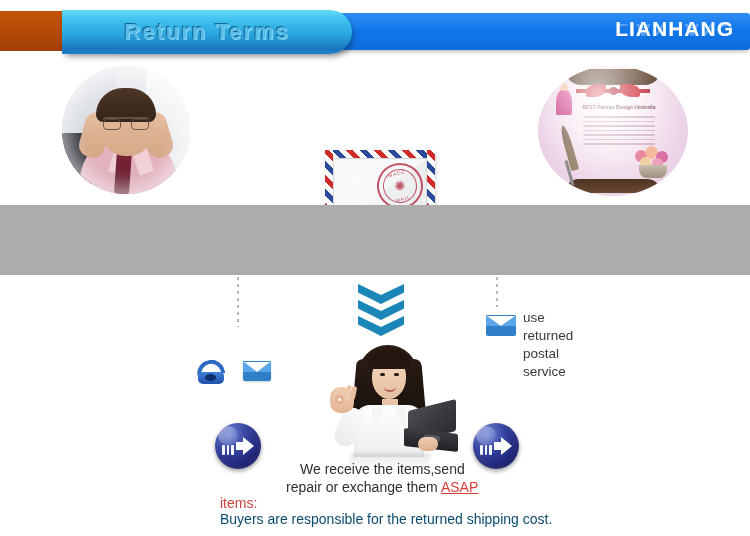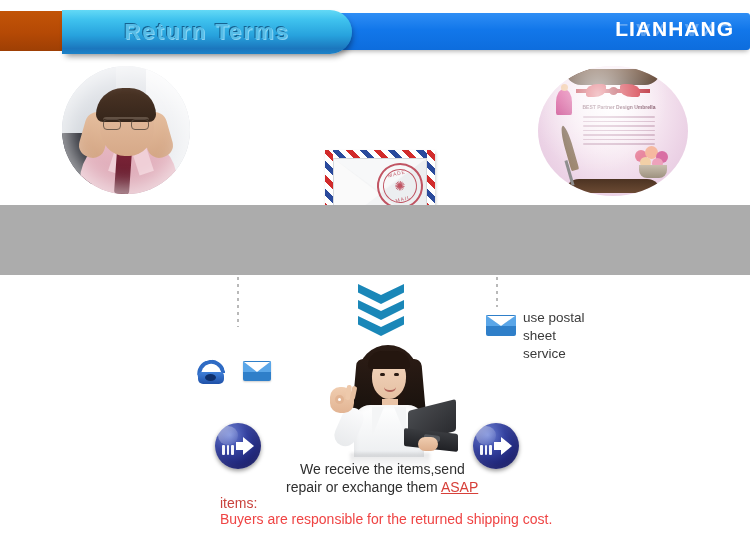--- a/index.html
+++ b/index.html
@@ -265,21 +265,21 @@
   .w-handR { position:absolute; left:98px; top:92px; width:20px; height:14px;
     background:linear-gradient(to bottom,#f0cdb0,#ddae8c); border-radius:8px; }
   .w-refl { position:absolute; left:30px; top:108px; width:80px; height:16px;
     background:linear-gradient(to bottom, rgba(160,160,165,.28), rgba(255,255,255,0)); filter:blur(1.5px); }
 
   
   .bot1 { position:absolute; left:300px; top:460px; font-size:14px; line-height:18px; color:#2f2f2f; }
   .bot2 { position:absolute; left:286px; top:478px; font-size:14px; line-height:18px; color:#2f2f2f; }
   .bot2 .red { color:#d7403a;text-decoration:underline; }
   .tips-lbl { position:absolute; left:220px; top:495px; font-size:14px; color:#c9423c; }
-  .tips-txt { position:absolute; left:220px; top:511px; font-size:14px; color:#ef4444; }
+  .tips-txt { position:absolute; left:220px; top:511px; font-size:14px; color:#0c4a6e; }
 </style>
 </head>
 <body>
 
 <div id="page">
 
   <div class="header">
     <div class="hdr-orange"></div>
     <div class="hdr-bluebar"></div>
     <div class="hdr-tab">
@@ -409,22 +409,22 @@
   <div class="tel-icon">
     <div class="tel-hand"></div>
     <div class="tel-base"></div>
     <div class="tel-dial"></div>
   </div>
 
   <div class="mail-icon-sm"></div>
 
   <div class="mail-icon-md"></div>
   <div class="r-txt1">
-    <span>use postal</span><br>
-    <span>sheet service</span>
+    <span>use returned</span><br>
+    <span>postal service</span>
   </div>
 
   <div class="woman">
     <div class="w-hairbk"></div>
     <div class="w-hairL"></div>
     <div class="w-hairR"></div>
     <div class="w-neck"></div>
     <div class="w-jacket"></div>
     <div class="w-lapelL"></div>
     <div class="w-lapelR"></div>

